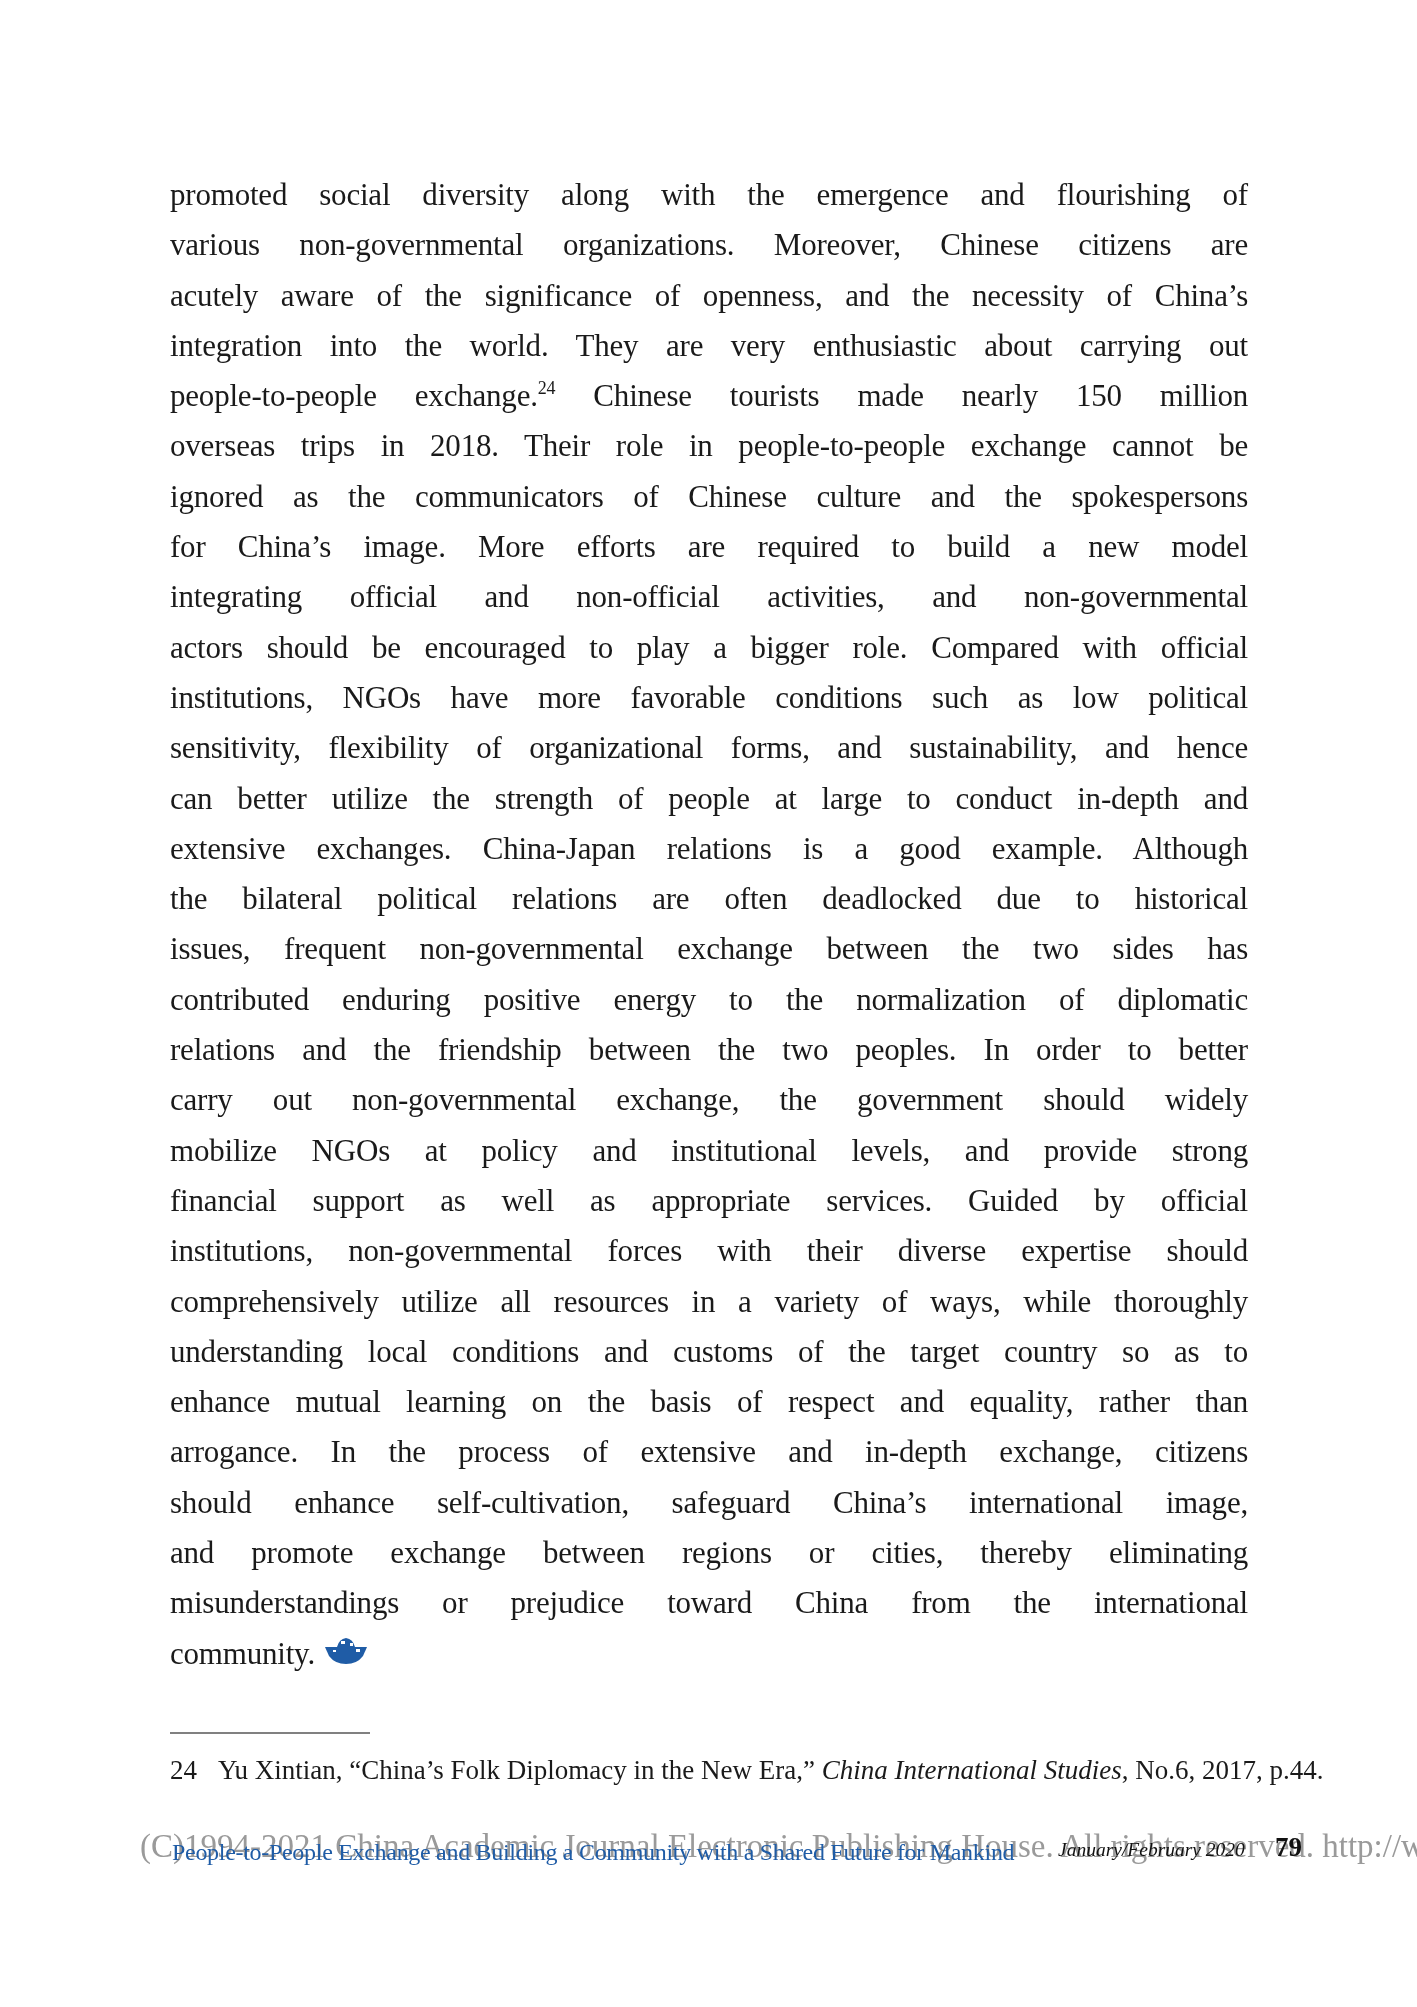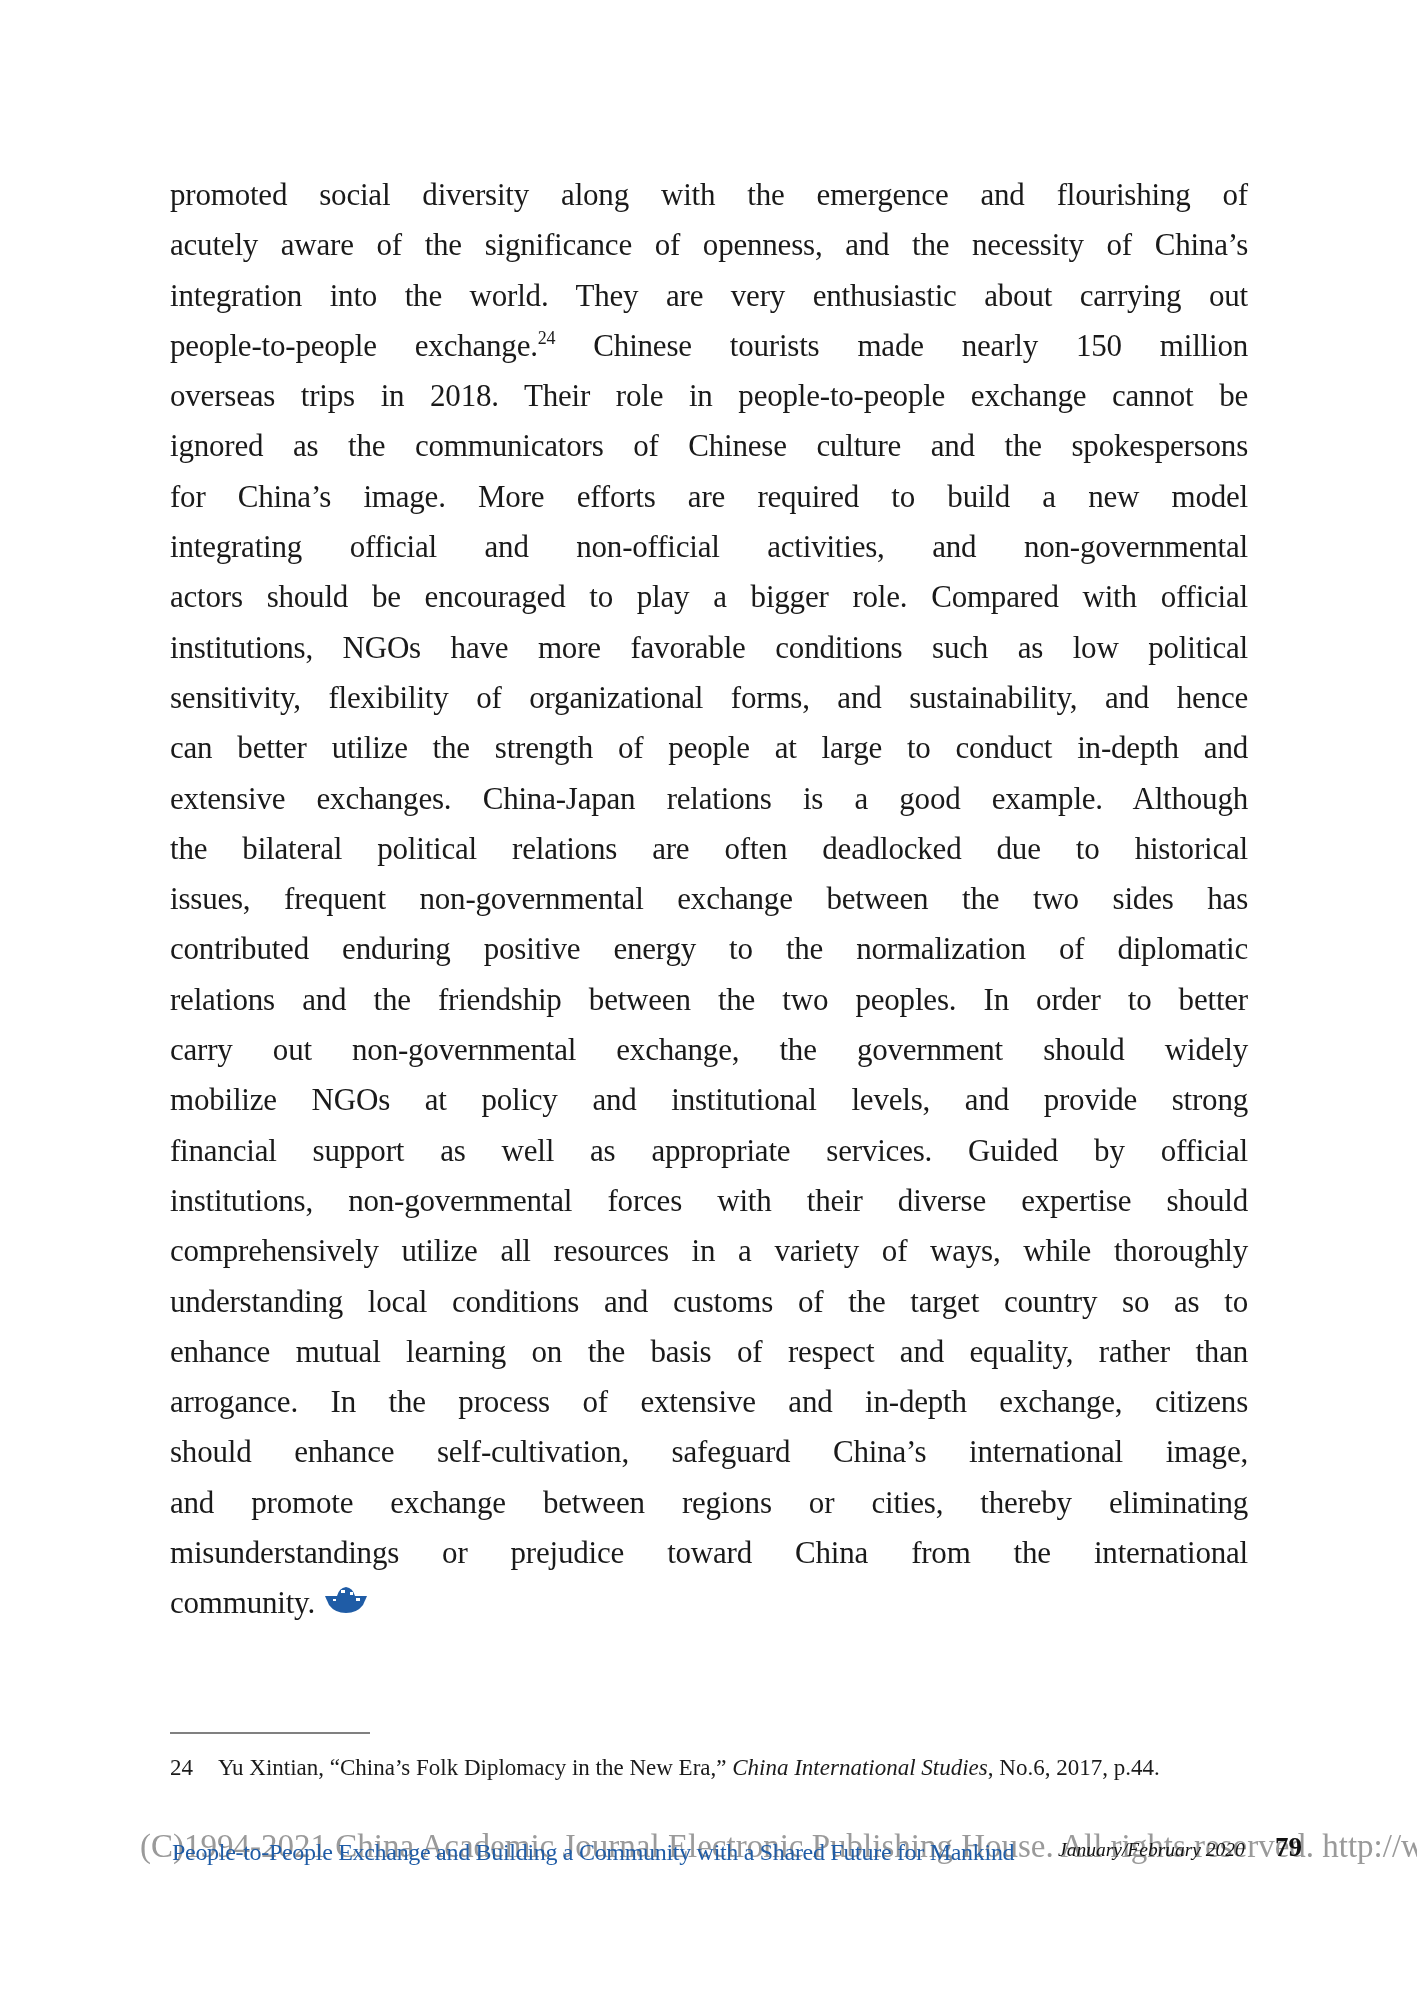--- a/index.html
+++ b/index.html
@@ -15,21 +15,21 @@
     text-align: justify; text-align-last: justify;
     letter-spacing: -0.2px;
   }
   .line.last { text-align-last: left; }
   .line sup { font-size: 18px; vertical-align: 12px; line-height: 0; }
   .emblem { display: inline-block; width: 46px; height: 30px; vertical-align: -2px; margin-left: 8px; }
   .fn-rule { position: absolute; left: 170px; top: 1732px; width: 200px; height: 2px; background: #808080; }
   .footnote {
     position: absolute; left: 170px; top: 1755px; width: 1100px;
     font-family: "Liberation Serif", "DejaVu Serif", serif;
-    font-size: 23px; color: #1a1a1a; white-space: nowrap;
+    font-size: 27px; color: #1a1a1a; white-space: nowrap;
   }
   .footnote .fn-num { display: inline-block; width: 48px; }
   .footnote i { font-style: italic; }
   .watermark {
     position: absolute; left: 140px; top: 1828px; white-space: nowrap;
     font-family: "Liberation Serif", "DejaVu Serif", serif;
     font-size: 33px; color: #9a9a9a;
   }
   .running-title {
     position: absolute; left: 172px; top: 1839px; white-space: nowrap;
@@ -46,20 +46,21 @@
     font-family: "Liberation Serif", "DejaVu Serif", serif;
     font-size: 27px; color: #111; font-weight: bold;
   }
 </style>
 </head>
 <body>
 
 <div class="page">
   <div class="body-text" id="body-text">
       <div class="line"><span>promoted social diversity along with the emergence and flourishing of</span></div>
+      <div class="line"><span>various non-governmental organizations. Moreover, Chinese citizens are</span></div>
       <div class="line"><span>acutely aware of the significance of openness, and the necessity of China’s</span></div>
       <div class="line"><span>integration into the world. They are very enthusiastic about carrying out</span></div>
       <div class="line"><span>people-to-people exchange.</span><sup>24</sup><span> Chinese tourists made nearly 150 million</span></div>
       <div class="line"><span>overseas trips in 2018. Their role in people-to-people exchange cannot be</span></div>
       <div class="line"><span>ignored as the communicators of Chinese culture and the spokespersons</span></div>
       <div class="line"><span>for China’s image. More efforts are required to build a new model</span></div>
       <div class="line"><span>integrating official and non-official activities, and non-governmental</span></div>
       <div class="line"><span>actors should be encouraged to play a bigger role. Compared with official</span></div>
       <div class="line"><span>institutions, NGOs have more favorable conditions such as low political</span></div>
       <div class="line"><span>sensitivity, flexibility of organizational forms, and sustainability, and hence</span></div>

